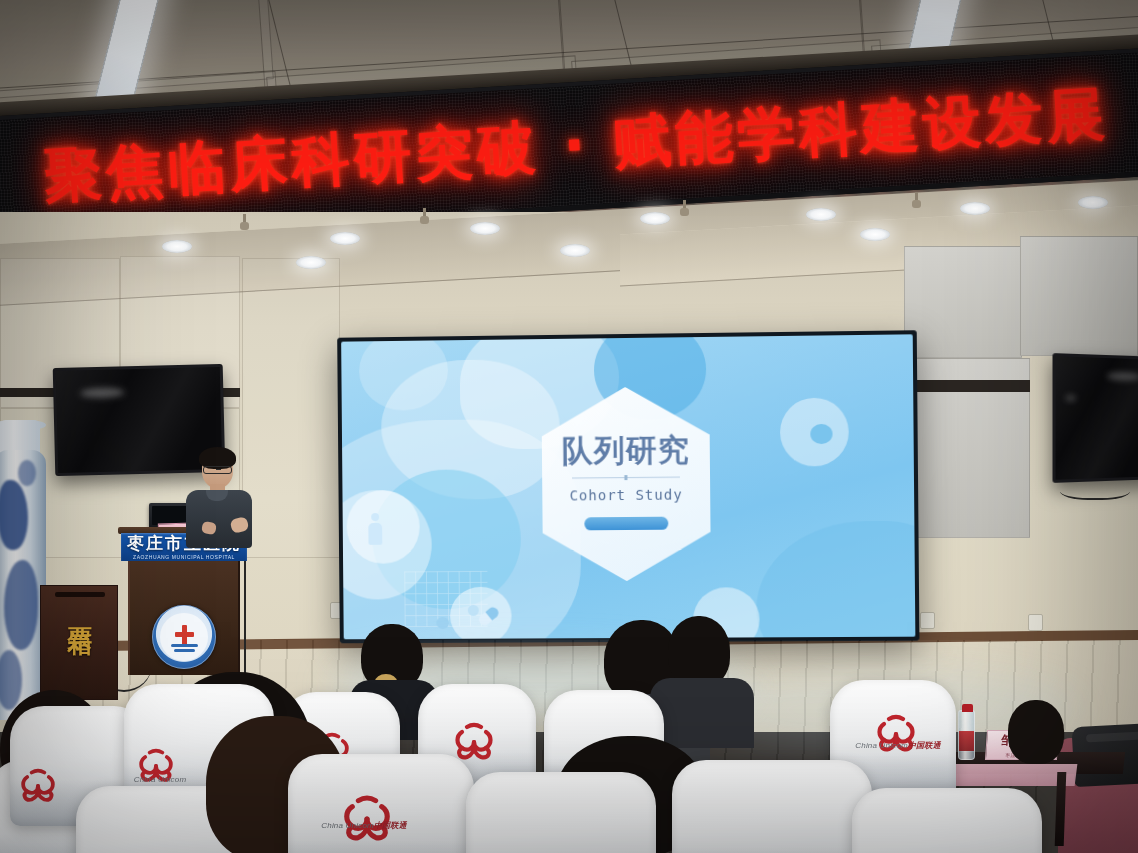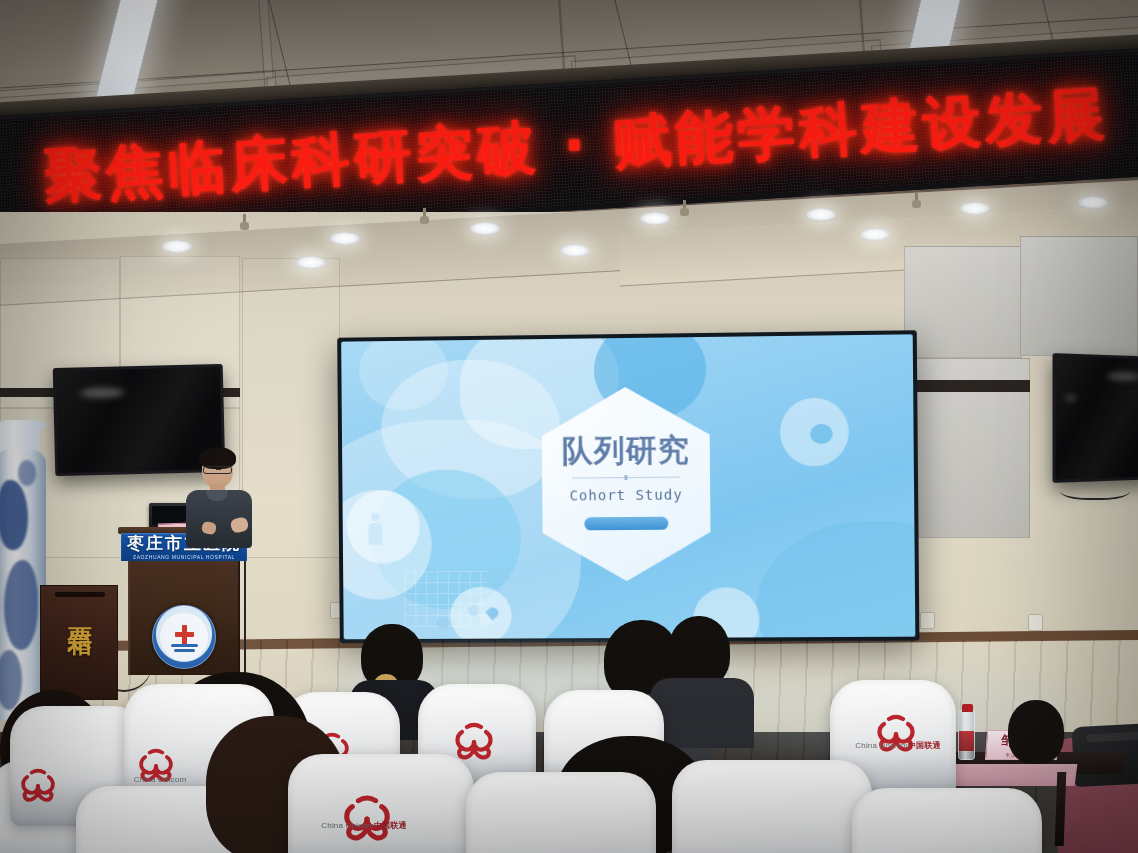--- a/index.html
+++ b/index.html
@@ -316,20 +316,21 @@
     position:absolute;left:1058px;top:738px;width:90px;height:115px;
     background:linear-gradient(180deg,#9c5562,#7d3f4c);border-radius:12px 12px 0 0;
   }
 
   
   .chair{
     position:absolute;
     background:linear-gradient(175deg,#ffffff 0%,#f6f7f8 45%,#e3e6e9 80%,#cfd3d8 100%);
     border-radius:34px 34px 10px 10px;
     box-shadow:0 -2px 10px rgba(0,0,0,.12) inset, 0 4px 14px rgba(0,0,0,.25);
+    font-style:italic;
   }
   .chair .shade{
     position:absolute;left:0;bottom:0;width:100%;height:38%;
     background:linear-gradient(180deg,rgba(190,196,203,0),rgba(150,158,168,.45));
     border-radius:0 0 10px 10px;
   }
   .unicom{position:absolute;width:44px;height:40px;}
   .unicom svg{display:block;}
   .unicom .txt{
     position:absolute;left:-28px;top:28px;width:104px;

